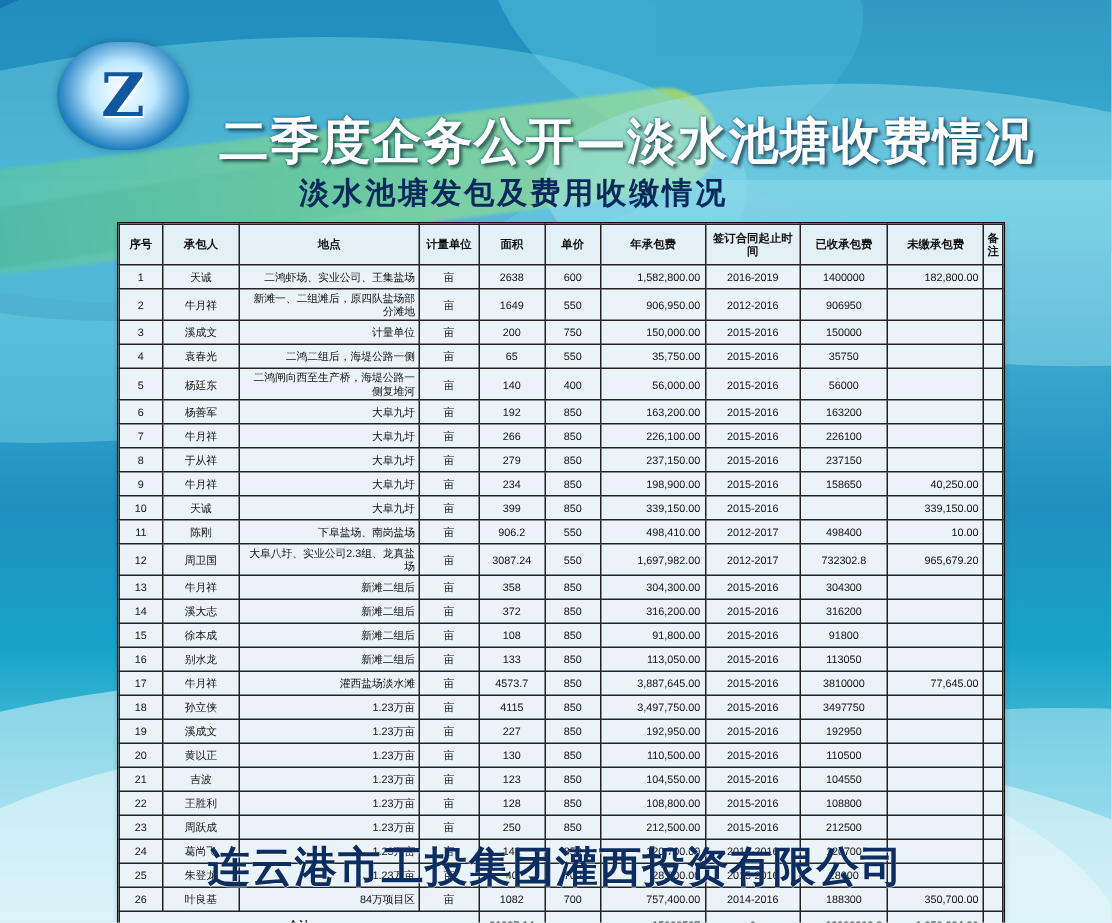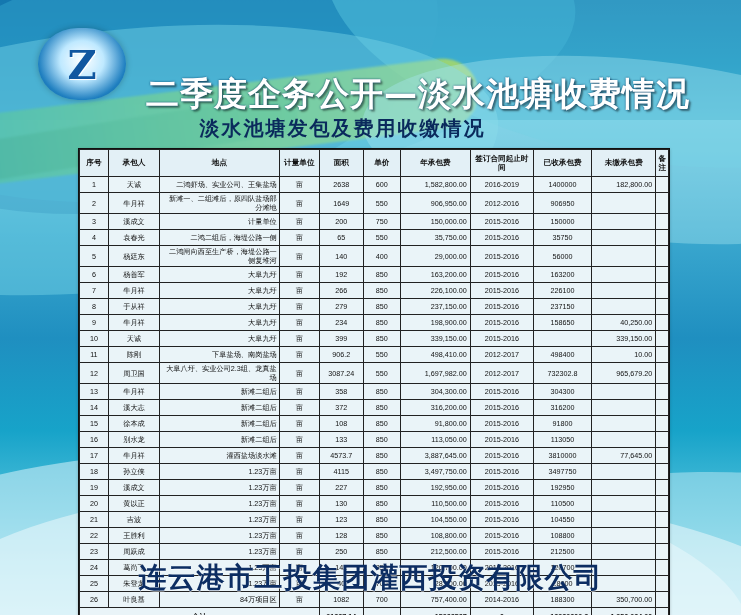--- a/index.html
+++ b/index.html
@@ -203,21 +203,21 @@
           <td class="r"></td>
           <td class="c"></td>
         </tr>
         <tr>
           <td class="c">5</td>
           <td class="c">杨廷东</td>
           <td class="l">二鸿闸向西至生产桥，海堤公路一侧复堆河</td>
           <td class="c">亩</td>
           <td class="c">140</td>
           <td class="c">400</td>
-          <td class="r">29,000.00</td>
+          <td class="r">56,000.00</td>
           <td class="c">2015-2016</td>
           <td class="c">56000</td>
           <td class="r"></td>
           <td class="c"></td>
         </tr>
         <tr>
           <td class="c">6</td>
           <td class="c">杨善军</td>
           <td class="l">大阜九圩</td>
           <td class="c">亩</td>

